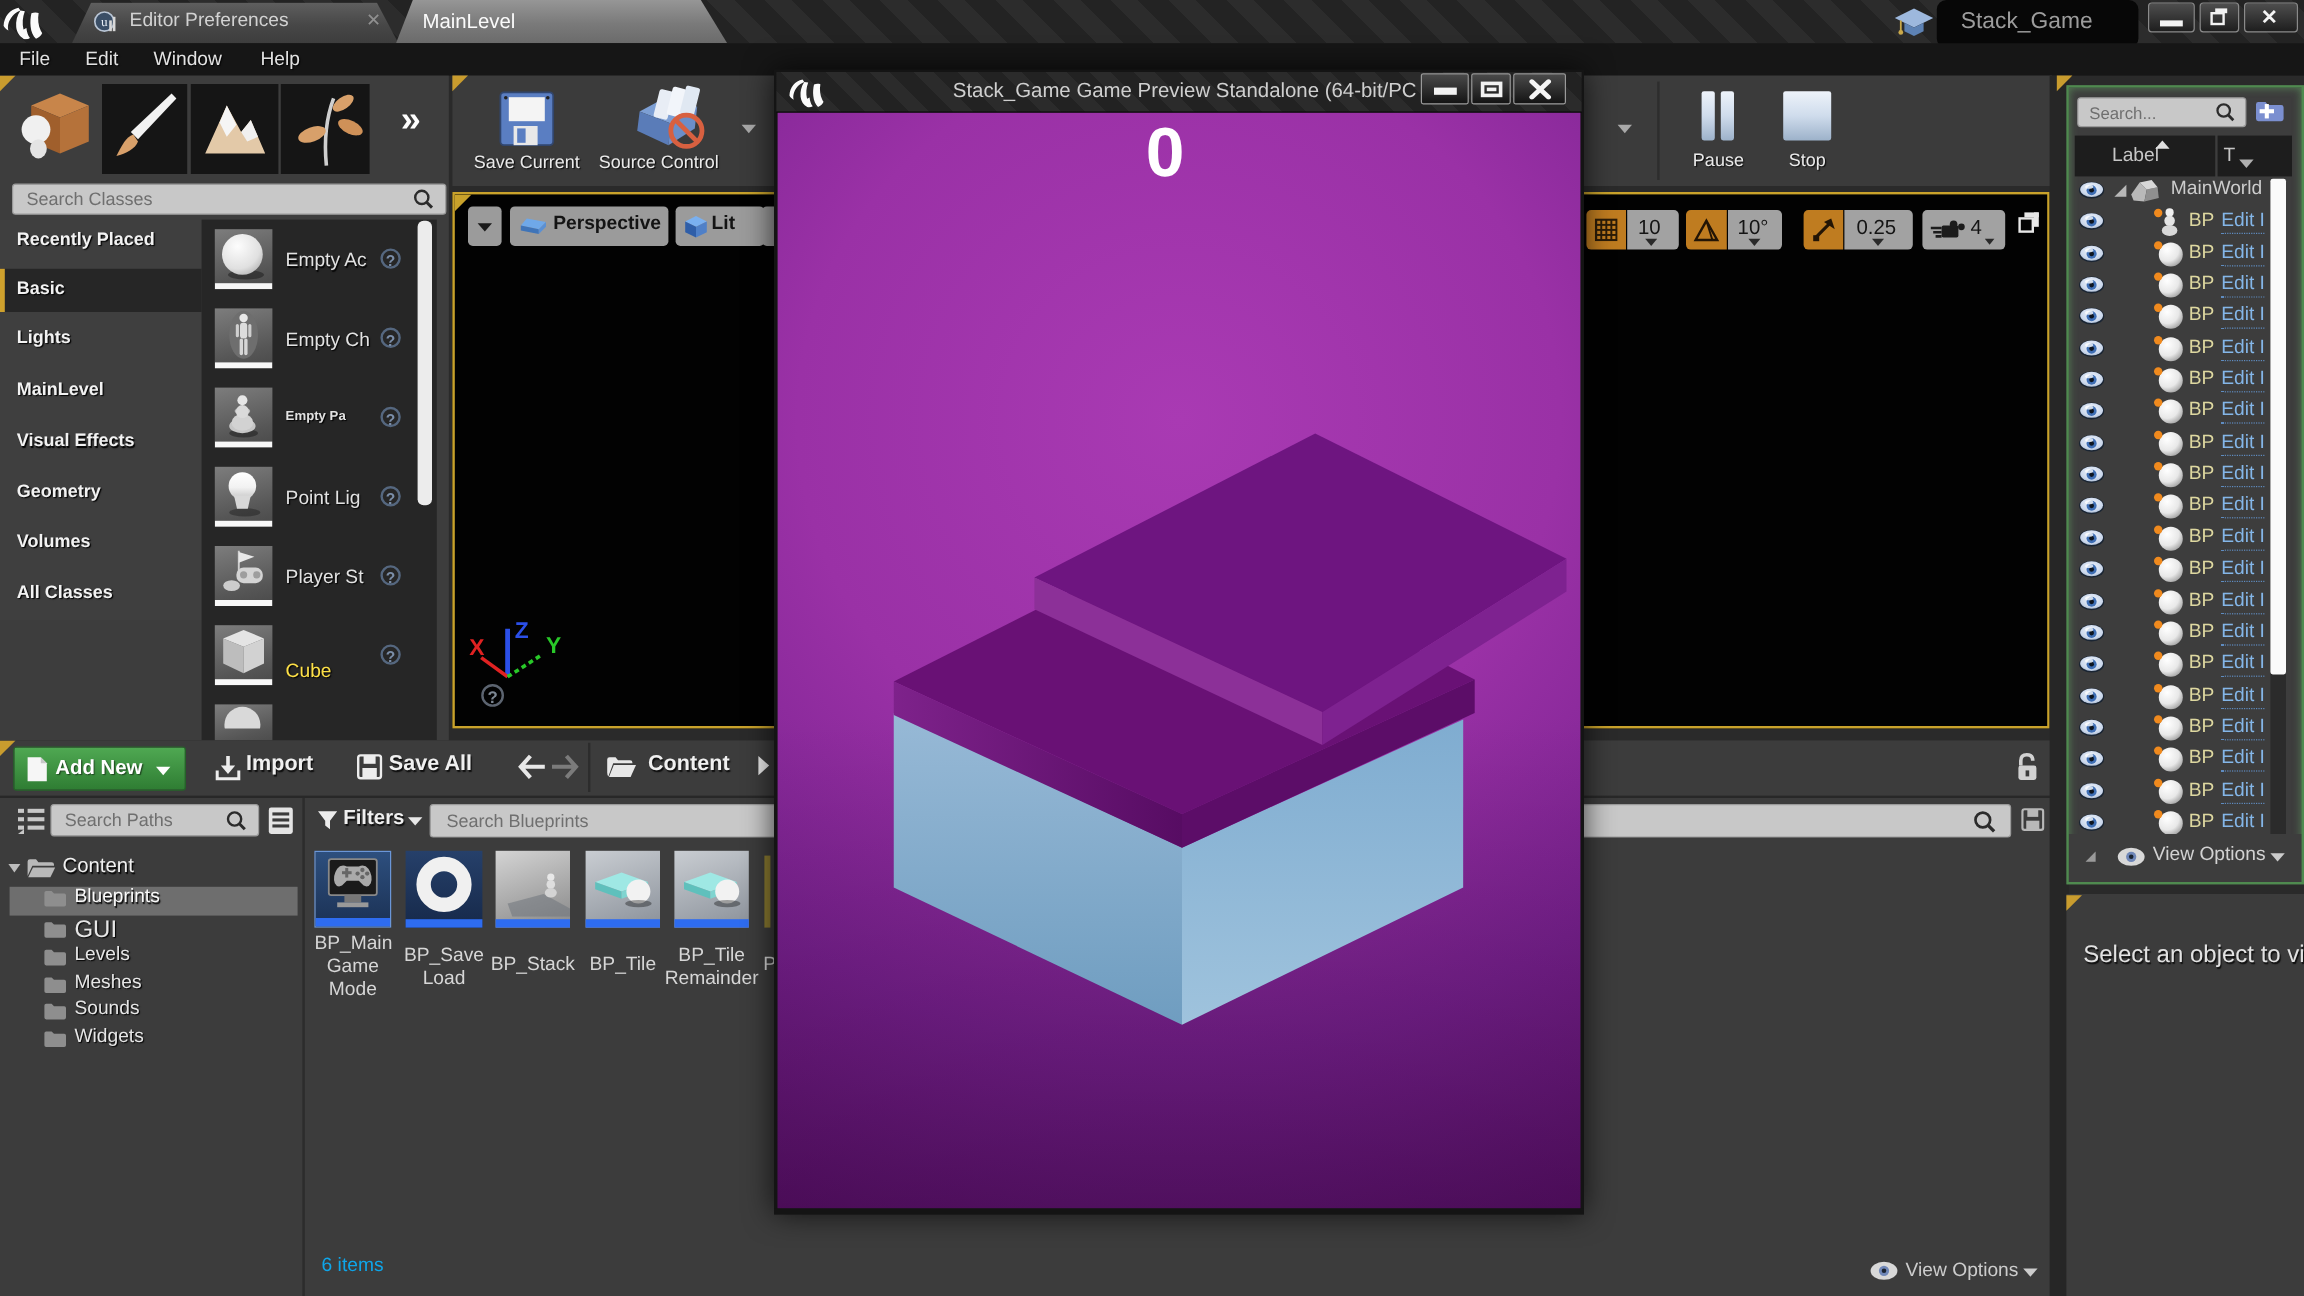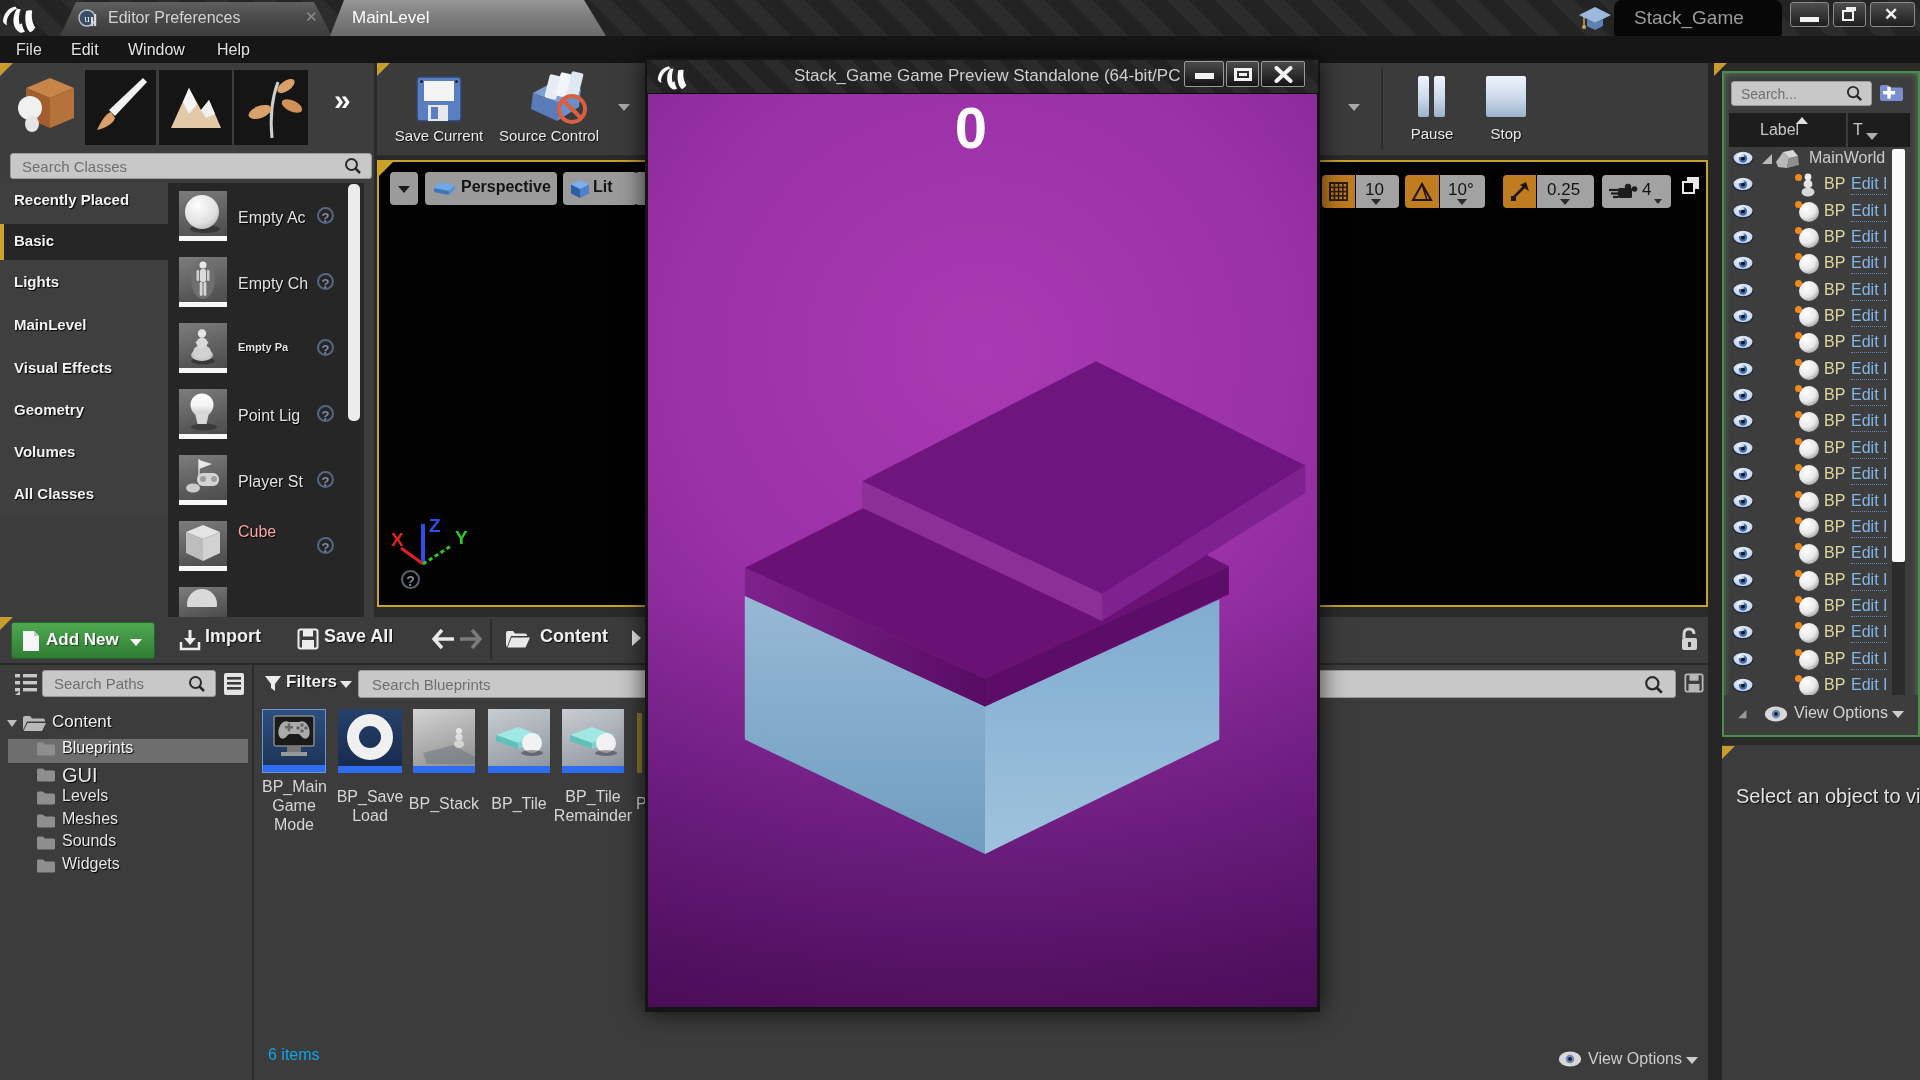--- a/index.html
+++ b/index.html
@@ -184,21 +184,21 @@
           <circle cx="35" cy="24" r="3" fill="#9e9e9e"></circle>
           <ellipse cx="14" cy="33" rx="7" ry="4.5" fill="#cccccc"></ellipse>
         </svg><div style="position:absolute;left:0;bottom:0;width:100%;height:5px;background:#f8f8f8;"></div></div>
       <span style="position:absolute;left:70px;top:290px;font-size:16px;color:#e2e2e2;white-space:nowrap;text-shadow:1px 1px 1px #000;">Player St</span>
       <span style="position:absolute;left:149px;top:288px;width:17px;height:17px;border-radius:50%;border:2px solid #55677f;color:#7b8ea8;font-size:13px;line-height:17px;text-align:center;font-weight:bold;">?</span>
 <div style="position:absolute;left:11px;top:338px;width:48px;height:50px;background:linear-gradient(165deg,#7d7d7d,#565656 70%,#494949);overflow:hidden;"><svg width="48" height="44" viewBox="0 0 48 44">
           <polygon points="24,4 41,11 24,18 7,11" fill="#e4e4e4"></polygon>
           <polygon points="7,11 24,18 24,40 7,32" fill="#bdbdbd"></polygon>
           <polygon points="41,11 24,18 24,40 41,32" fill="#d2d2d2"></polygon>
         </svg><div style="position:absolute;left:0;bottom:0;width:100%;height:5px;background:#f8f8f8;"></div></div>
-      <span style="position:absolute;left:70px;top:340px;font-size:16px;color:#fca5a5;white-space:nowrap;text-shadow:1px 1px 1px #000;">Cube</span>
+      <span style="position:absolute;left:70px;top:368px;font-size:16px;color:#fde047;white-space:nowrap;text-shadow:1px 1px 1px #000;">Cube</span>
       <span style="position:absolute;left:149px;top:354px;width:17px;height:17px;border-radius:50%;border:2px solid #55677f;color:#7b8ea8;font-size:13px;line-height:17px;text-align:center;font-weight:bold;">?</span>
 <div style="position:absolute;left:11px;top:404px;width:48px;height:34px;background:linear-gradient(165deg,#7d7d7d,#565656 70%,#494949);overflow:hidden;"><svg width="48" height="20" viewBox="0 0 48 20">
           <circle cx="23" cy="17" r="15" fill="#d9d9d9"></circle>
         </svg></div>
   </div>
   <div style="position:absolute;left:348px;top:121px;width:12px;height:237px;background:#ececec;border-radius:5px;"></div>
 </div>
 
 
 <div class="abs" style="left:377px;top:63px;width:1333px;height:92px;background:#3b3b3b;">

